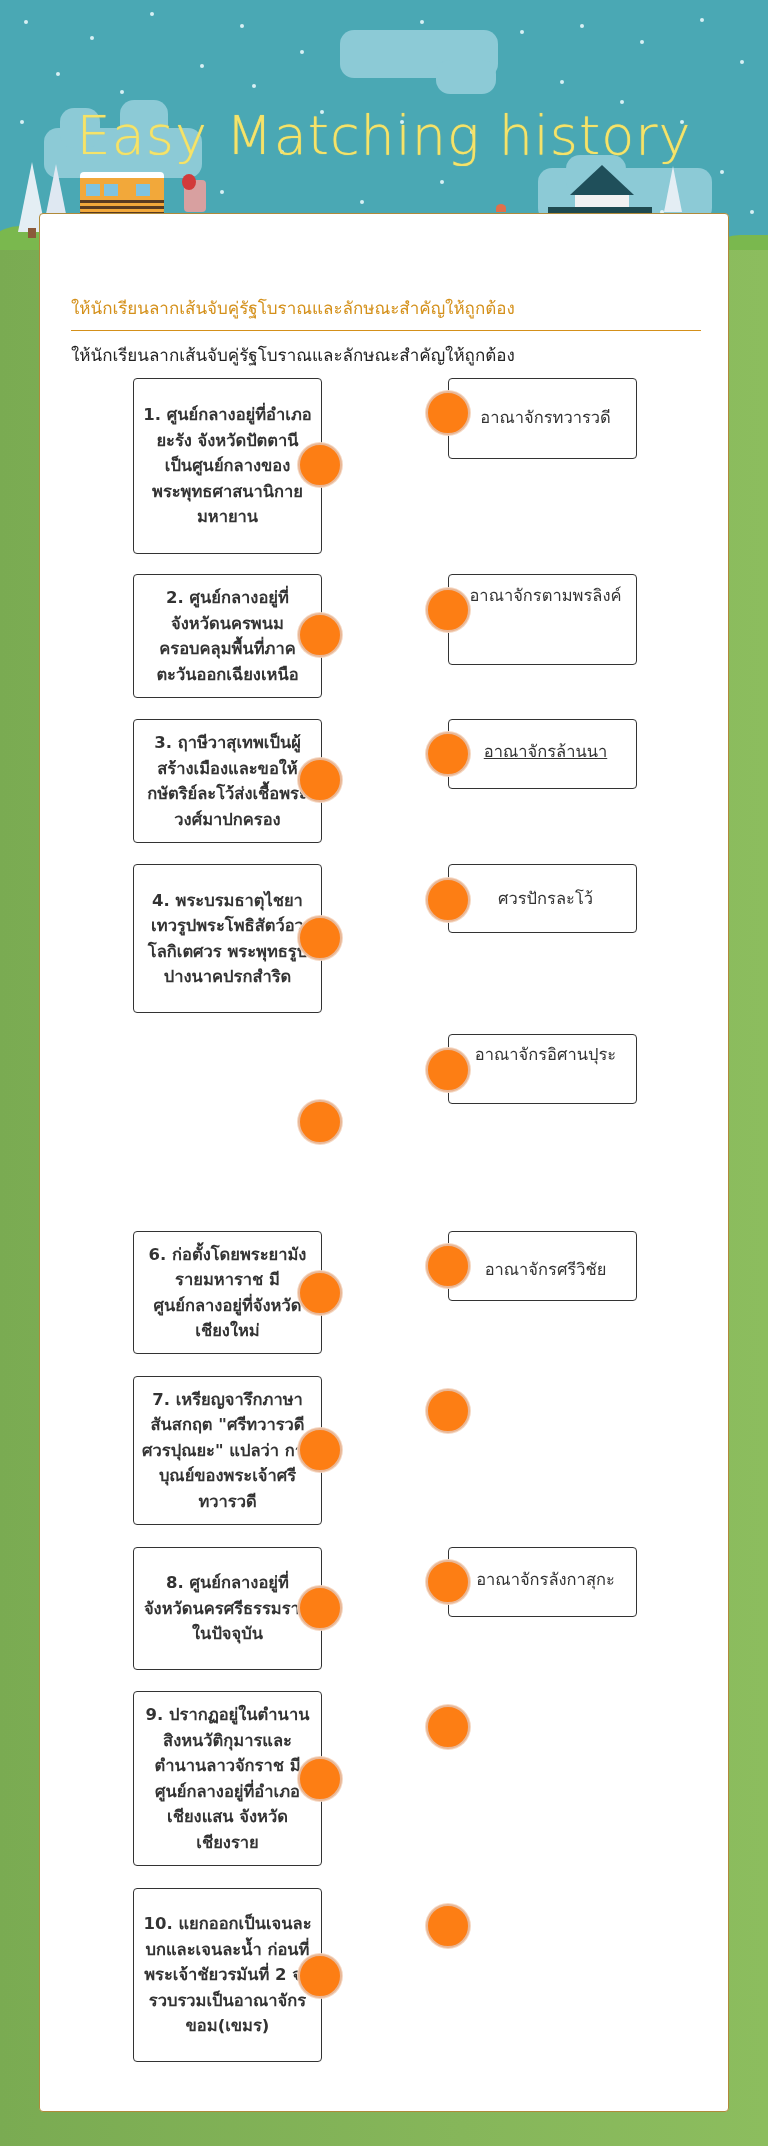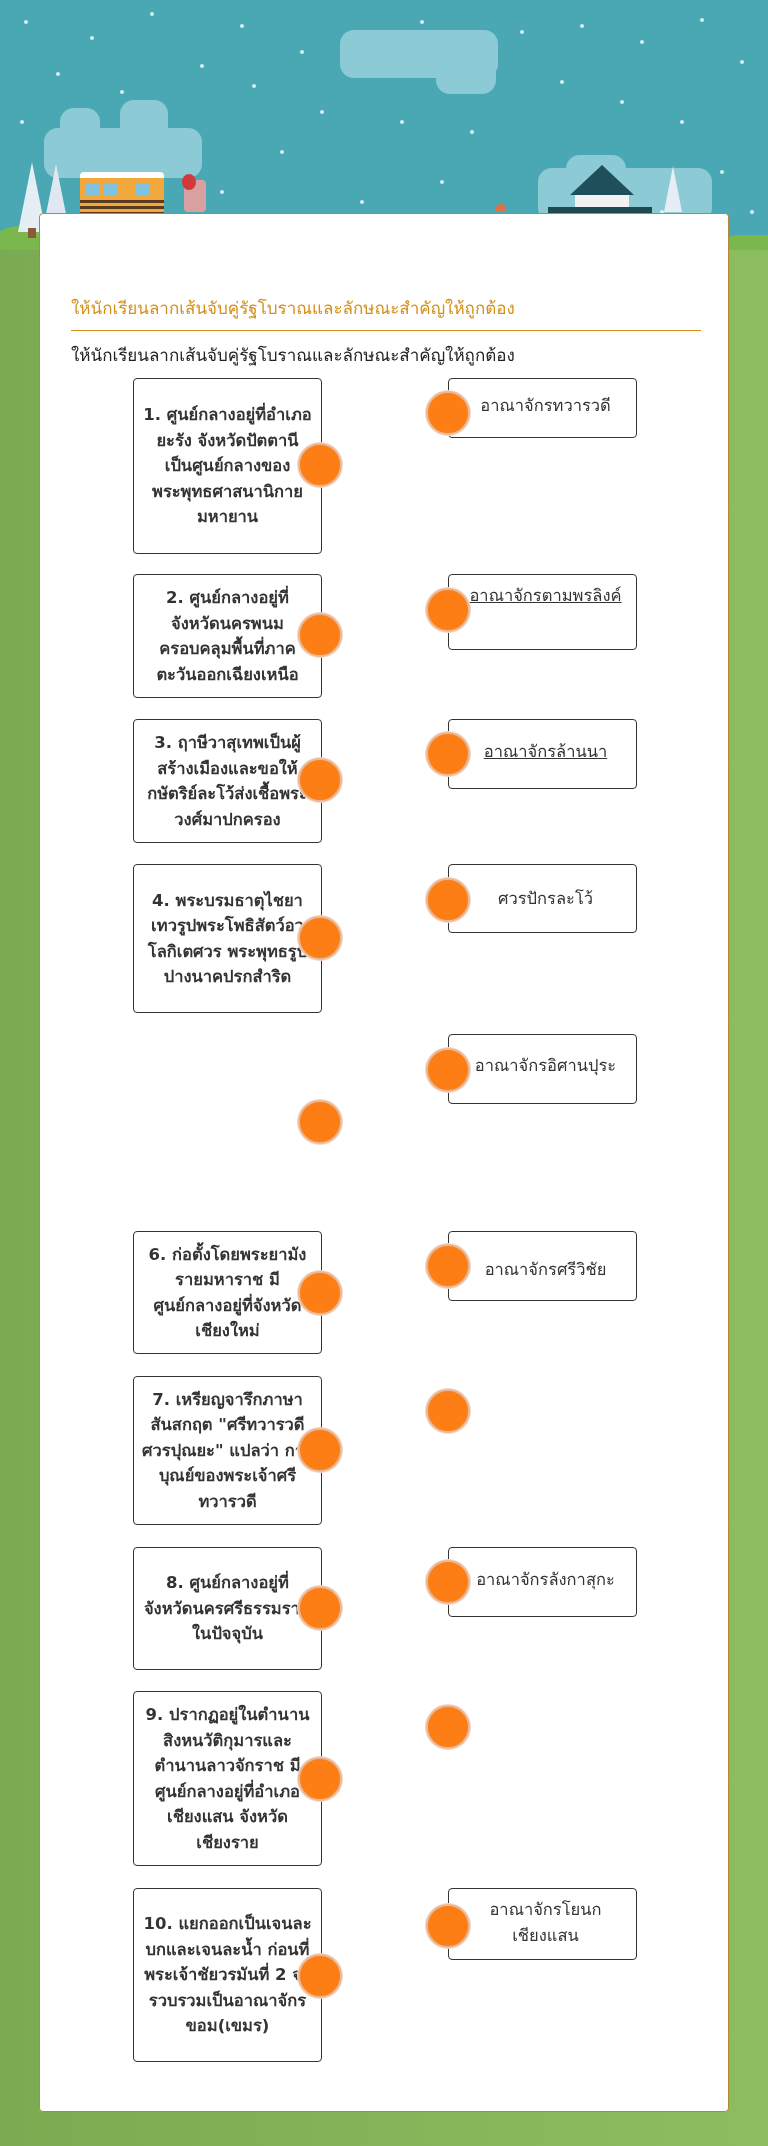--- a/index.html
+++ b/index.html
@@ -132,20 +132,21 @@
   <div class="deer">
       <div class="sack"></div>
     </div>
   <div class="bird"></div>
   <div class="house">
     <div class="roof"></div>
       <div class="body"></div>
       <div class="base"></div>
   </div>
 
+  <div class="title">Easy Matching history</div>
 </div>
 
 <div class="card">
   <div class="heading">ให้นักเรียนลากเส้นจับคู่รัฐโบราณและลักษณะสำคัญให้ถูกต้อง</div>
   <div class="rule"></div>
   <div class="subtitle">ให้นักเรียนลากเส้นจับคู่รัฐโบราณและลักษณะสำคัญให้ถูกต้อง</div>
 
   <div class="lbox" style="top:164px;height:176px;">
       <span>1. ศูนย์กลางอยู่ที่อำเภอยะรัง จังหวัดปัตตานี เป็นศูนย์กลางของพระพุทธศาสนานิกายมหายาน</span>
     </div>
@@ -178,28 +179,27 @@
   <div class="dot" style="left:258px;top:399px;"></div>
   <div class="dot" style="left:258px;top:544px;"></div>
   <div class="dot" style="left:258px;top:702px;"></div>
   <div class="dot" style="left:258px;top:886px;"></div>
   <div class="dot" style="left:258px;top:1057px;"></div>
   <div class="dot" style="left:258px;top:1214px;"></div>
   <div class="dot" style="left:258px;top:1372px;"></div>
   <div class="dot" style="left:258px;top:1543px;"></div>
   <div class="dot" style="left:258px;top:1740px;"></div>
 
-  <div class="rbox" style="top:164px;height:60px;padding-top:14px;"><span>อาณาจักรทวารวดี</span></div>
-  <div class="rbox" style="top:360px;height:76px;padding-top:8px;text-decoration:underline;"><span>อาณาจักรตามพรลิงค์</span></div>
+  <div class="rbox" style="top:164px;height:81px;padding-top:26px;"><span>อาณาจักรทวารวดี</span></div>
+  <div class="rbox" style="top:360px;height:91px;padding-top:8px;"><span>อาณาจักรตามพรลิงค์</span></div>
   <div class="rbox" style="top:505px;height:70px;padding-top:19px;text-decoration:underline;"><span>อาณาจักรล้านนา</span></div>
   <div class="rbox" style="top:650px;height:69px;padding-top:21px;"><span>ศวรปักรละโว้</span></div>
-  <div class="rbox" style="top:820px;height:70px;padding-top:18px;"><span>อาณาจักรอิศานปุระ</span></div>
+  <div class="rbox" style="top:820px;height:70px;padding-top:7px;"><span>อาณาจักรอิศานปุระ</span></div>
   <div class="rbox" style="top:1017px;height:70px;padding-top:25px;"><span>อาณาจักรศรีวิชัย</span></div>
   <div class="rbox" style="top:1333px;height:70px;padding-top:19px;"><span>อาณาจักรลังกาสุกะ</span></div>
-  <div class="rbox" style="top:1674px;height:72px;padding-top:8px;"><span>อาณาจักรโยนกเชียงแสน</span></div>
 
   <div class="dot" style="left:386px;top:177px;"></div>
   <div class="dot" style="left:386px;top:374px;"></div>
   <div class="dot" style="left:386px;top:518px;"></div>
   <div class="dot" style="left:386px;top:664px;"></div>
   <div class="dot" style="left:386px;top:834px;"></div>
   <div class="dot" style="left:386px;top:1030px;"></div>
   <div class="dot" style="left:386px;top:1175px;"></div>
   <div class="dot" style="left:386px;top:1346px;"></div>
   <div class="dot" style="left:386px;top:1491px;"></div>

